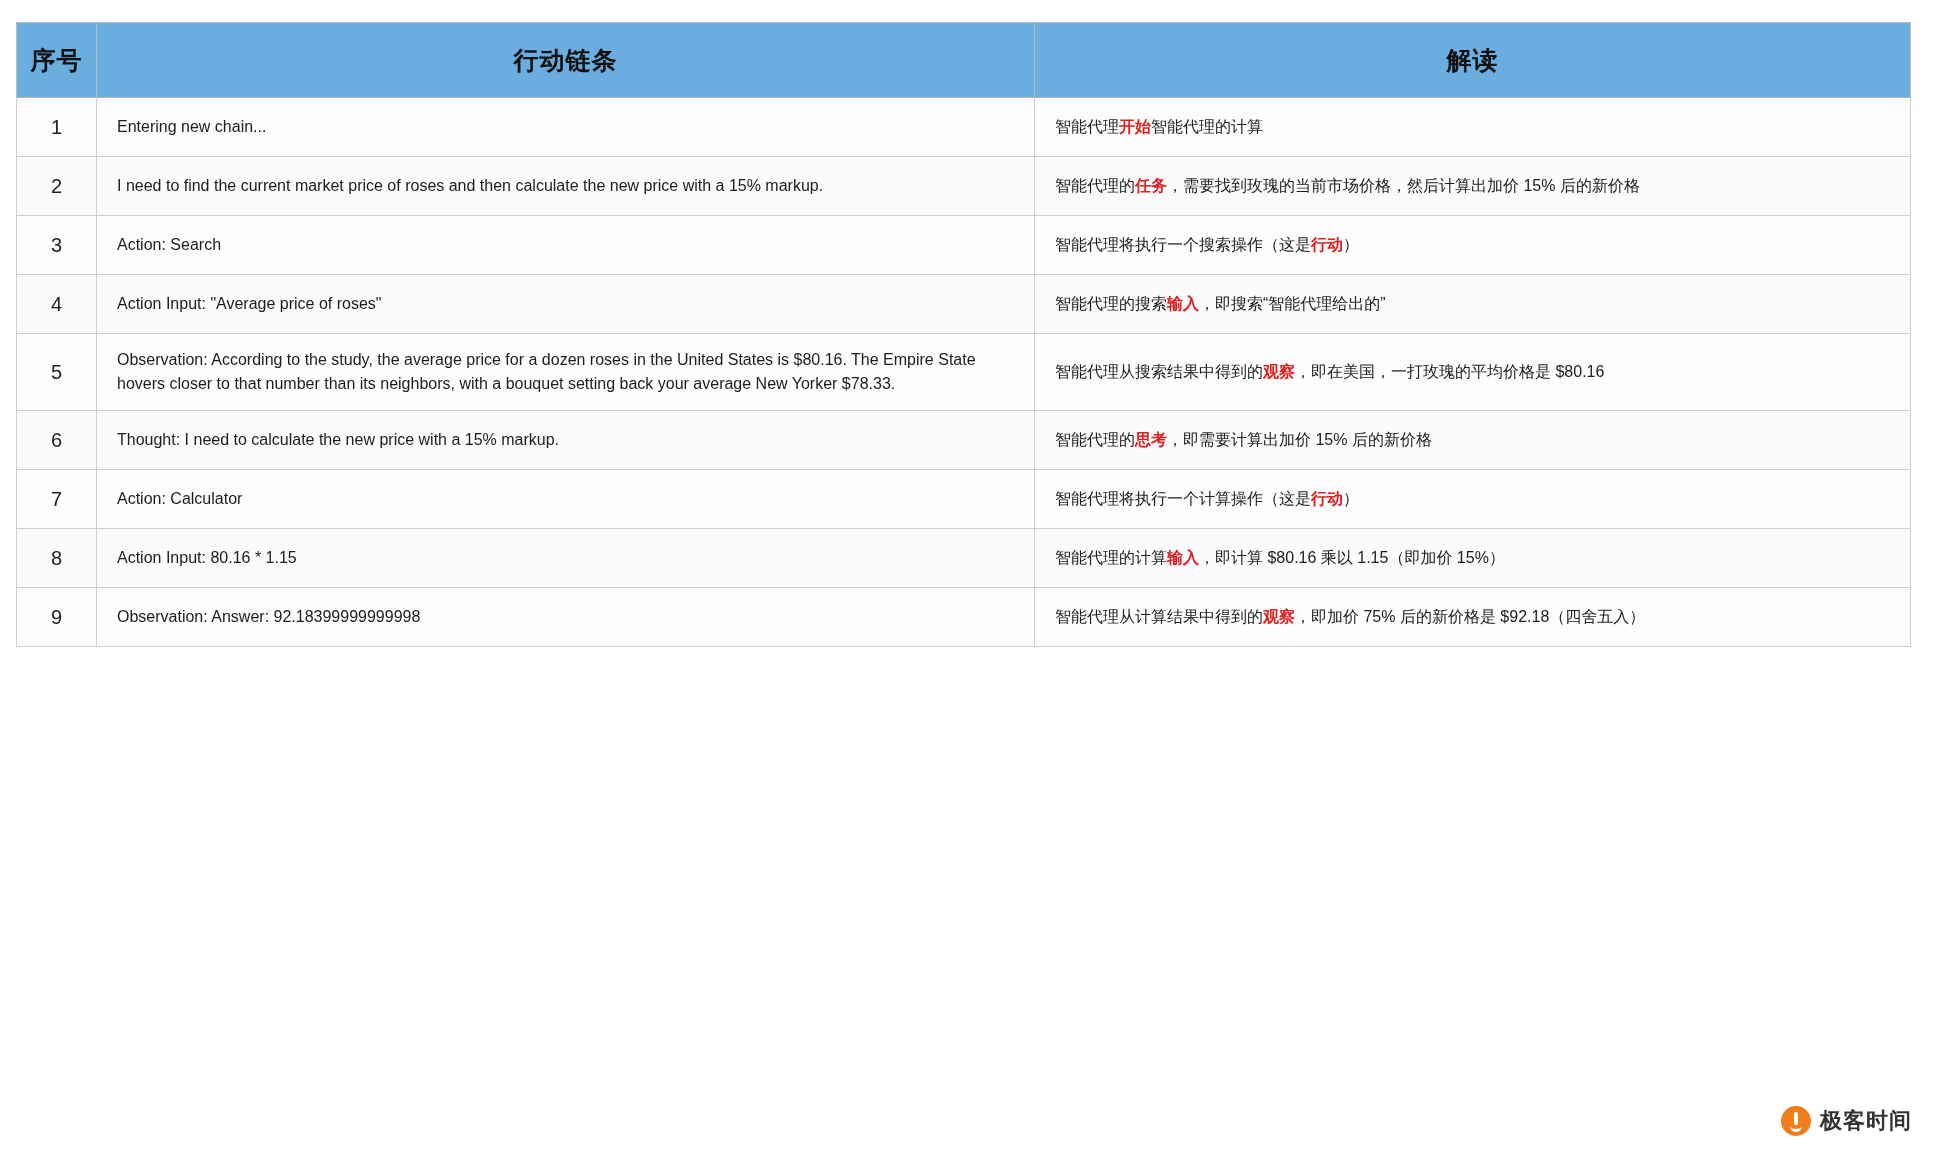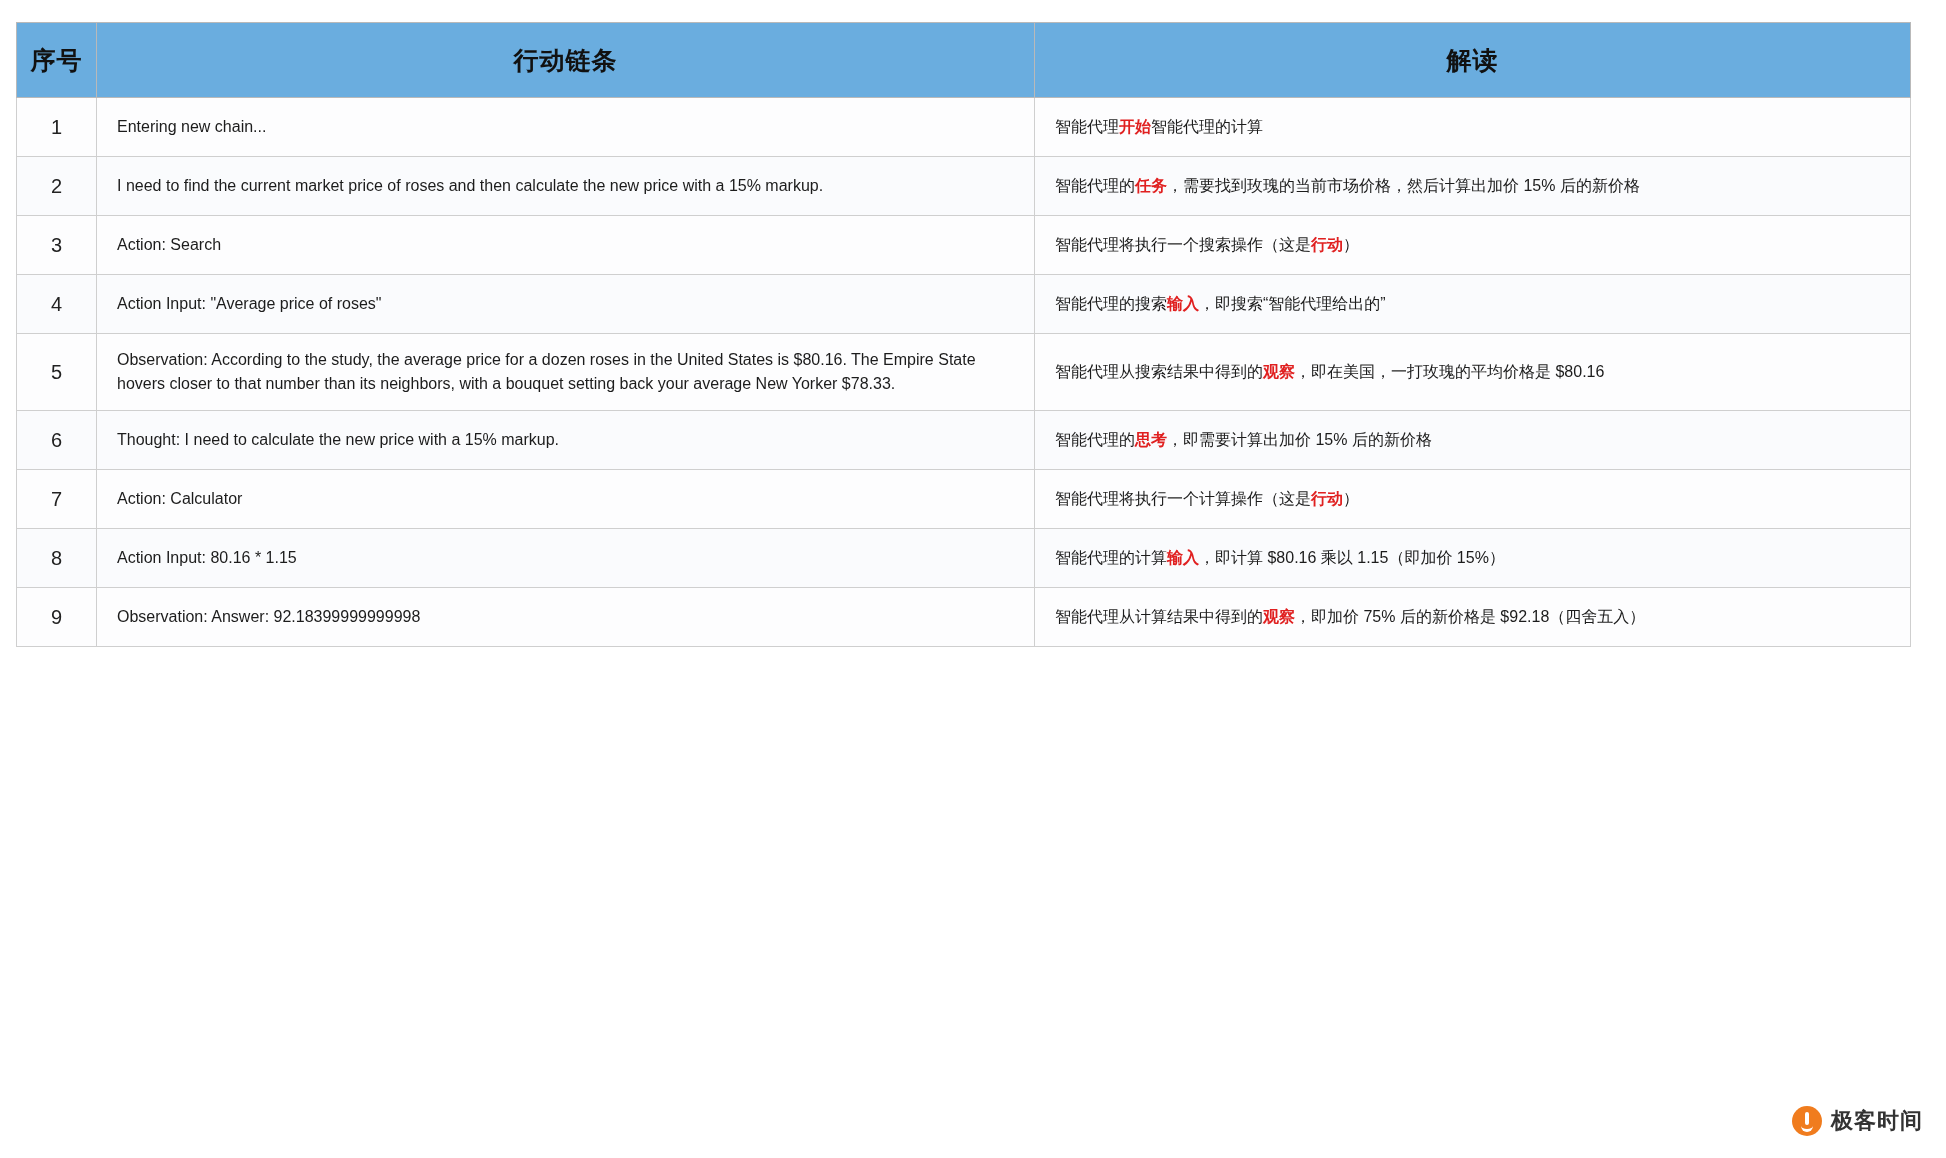--- a/index.html
+++ b/index.html
@@ -68,21 +68,21 @@
   }
   tbody tr.alt td { background: #fafbfd; }
 
   .hl {
     color: #e02020;
     font-weight: bold;
     margin-top: 12px;
   }
   .logo {
     position: absolute;
-    right: 23px;
+    right: 34px;
     bottom: 22px;
     display: flex;
     align-items: center;
     gap: 9px;
   }
   .logo .mark {
     width: 30px;
     height: 30px;
     border-radius: 50%;
     background: #f07c1e;

